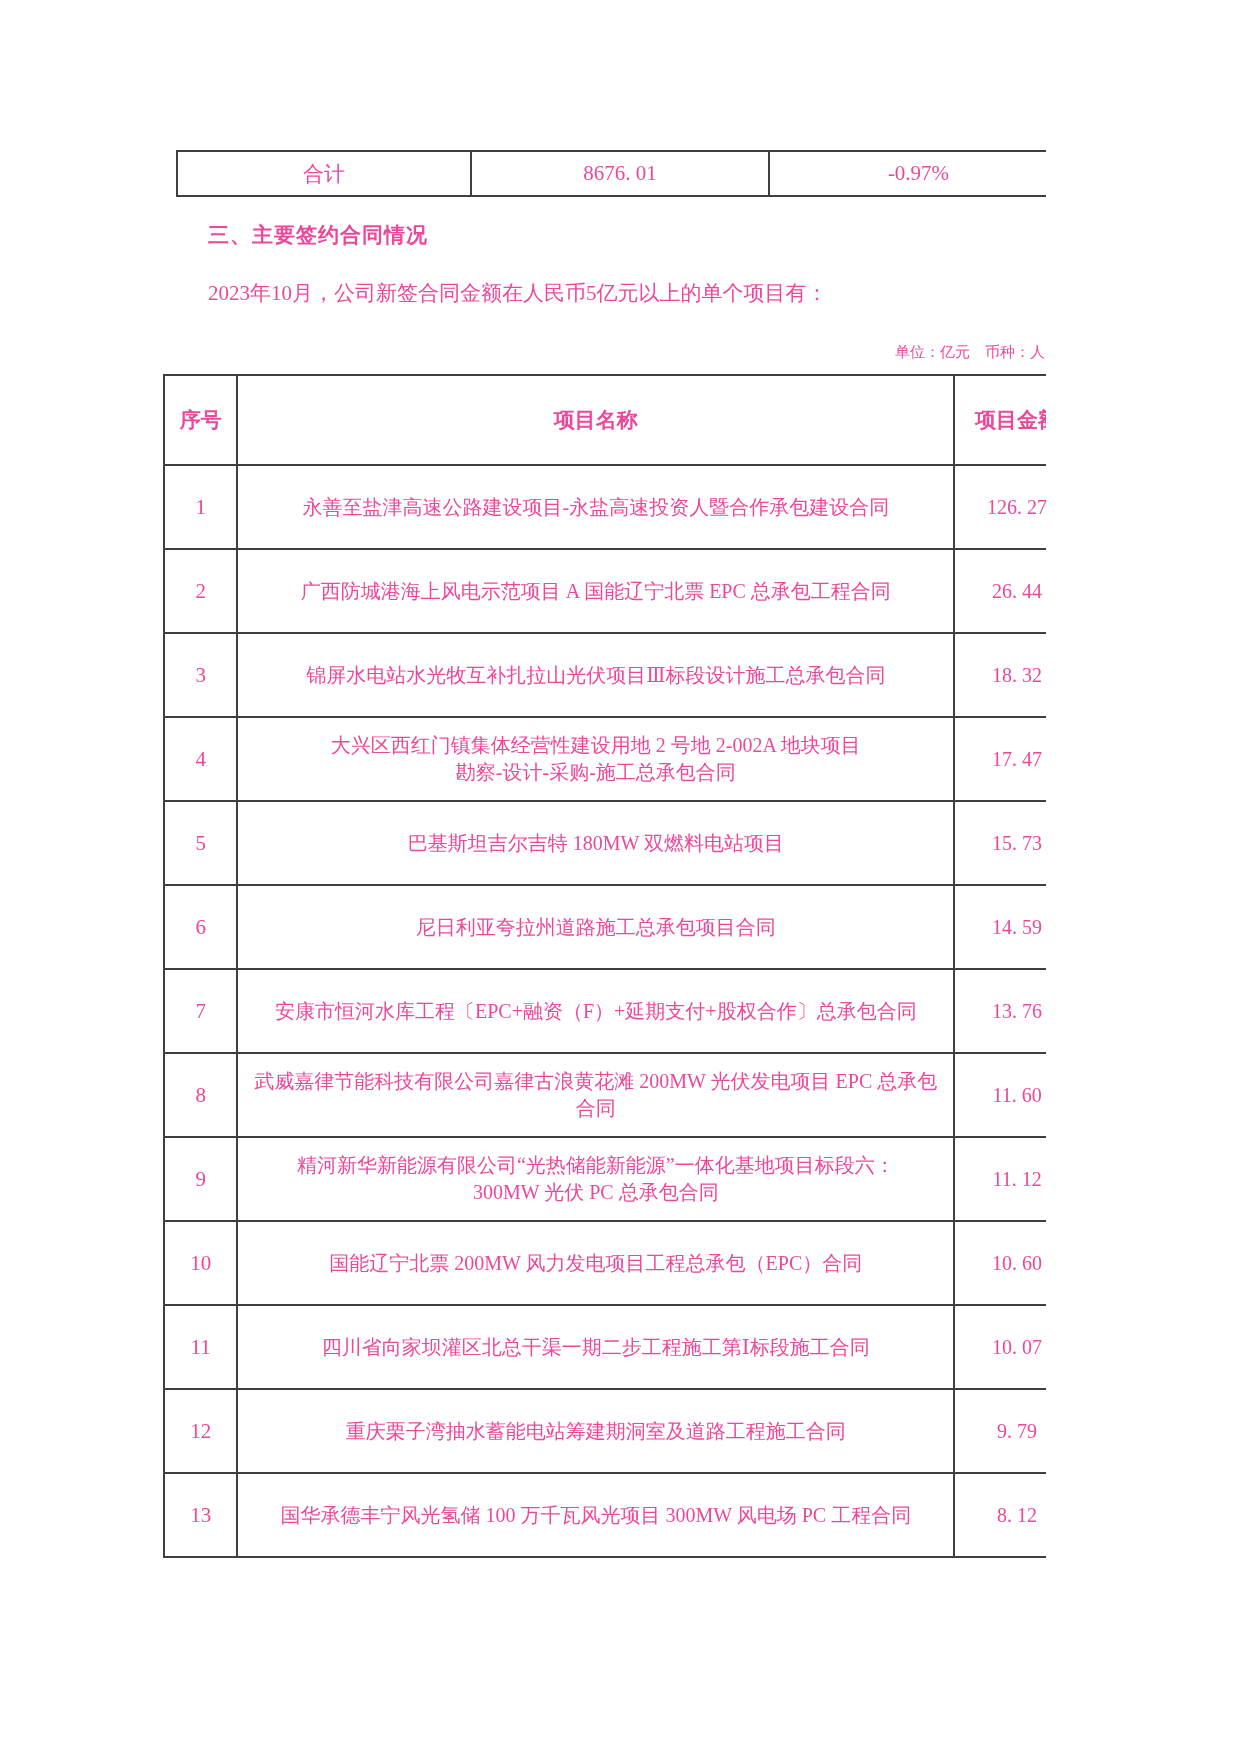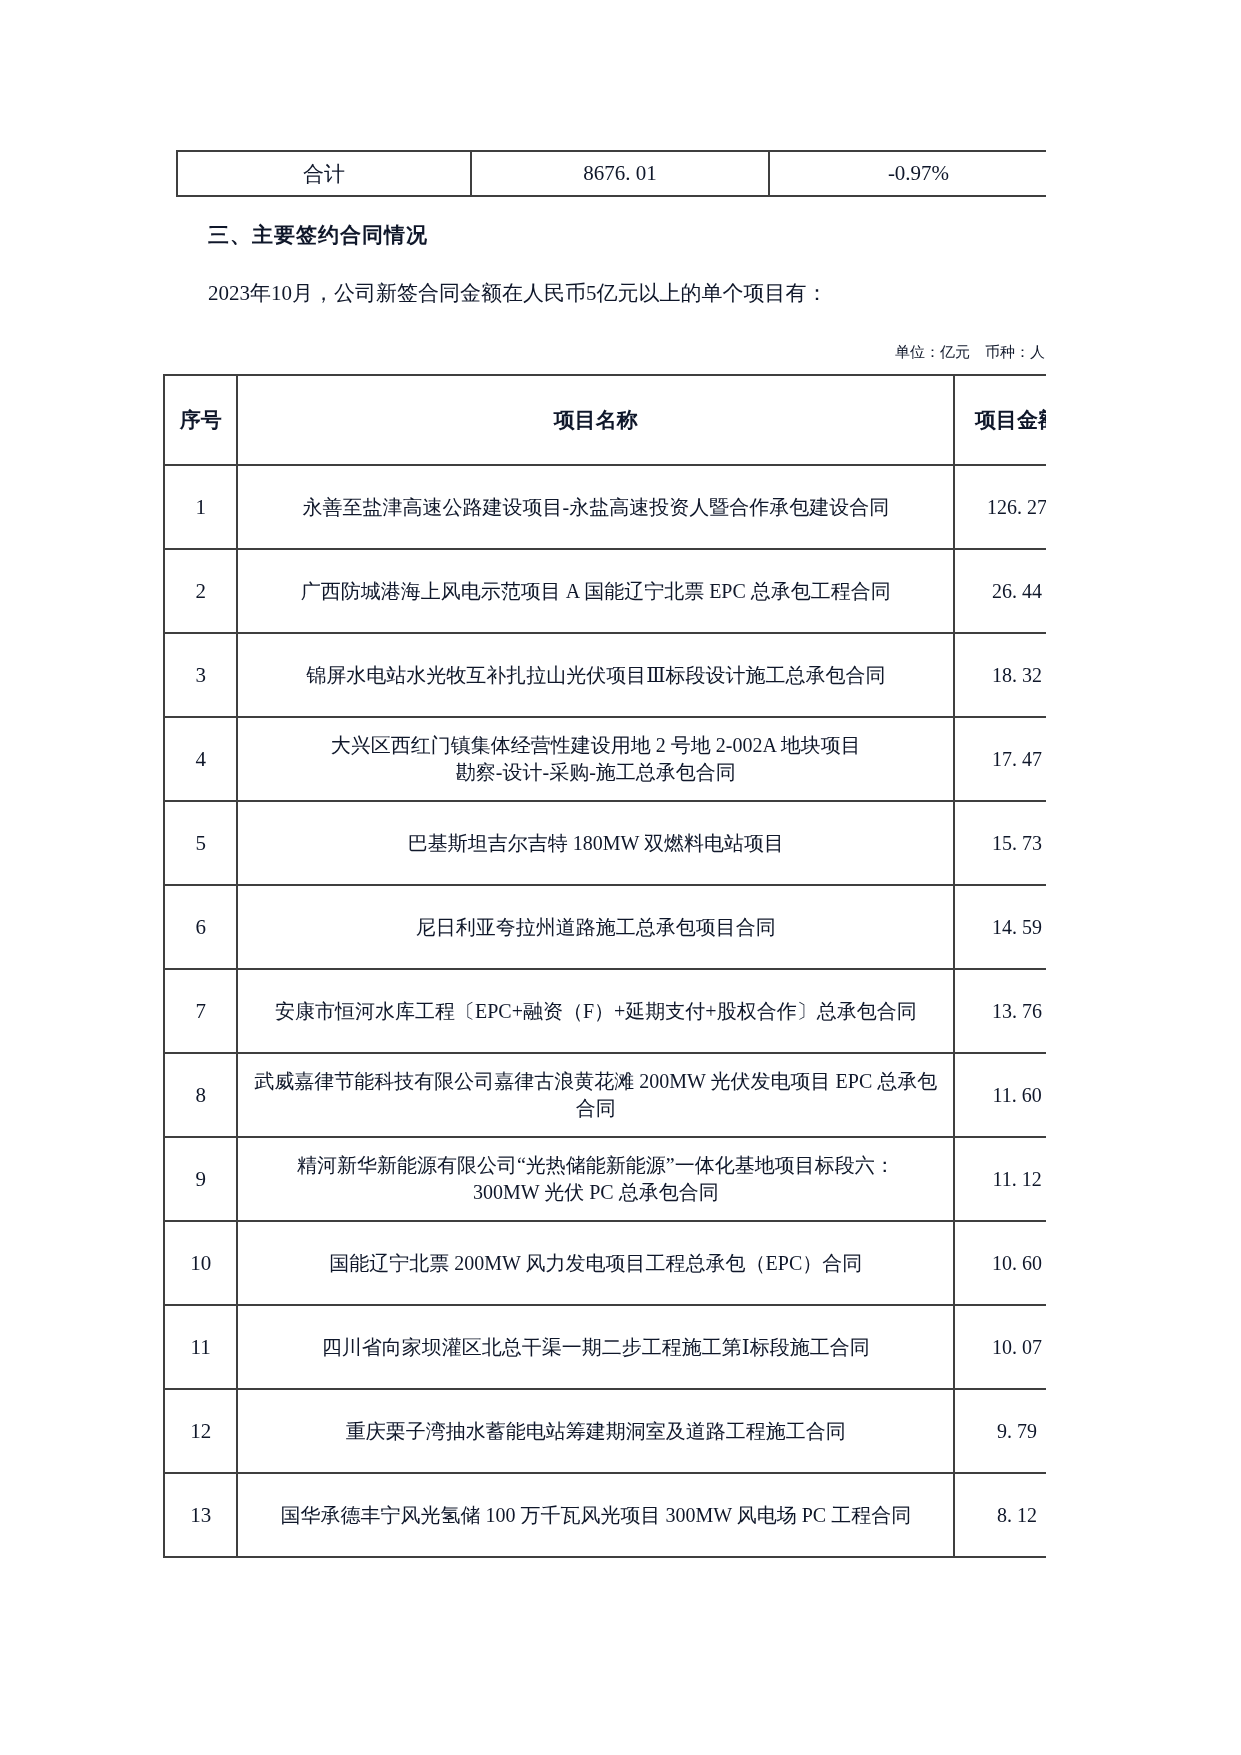--- a/index.html
+++ b/index.html
@@ -1,21 +1,21 @@
 <!DOCTYPE html>
 <html><head>
 <meta charset="utf-8">
 <style>
   html,body{margin:0;padding:0;background:#ffffff;}
   .page{
     position:relative;
     width:1046px;
     height:1755px;
     background:#ffffff;
-    color:#0f172a;
+    color:#ec4899;
     font-family:"Liberation Serif","DejaVu Serif",serif;
     overflow:hidden;
   }
   
   table{border-collapse:collapse;}
   .summary-table{
     margin:150px 0 0 176px;
     width:891px;
     table-layout:fixed;
   }

